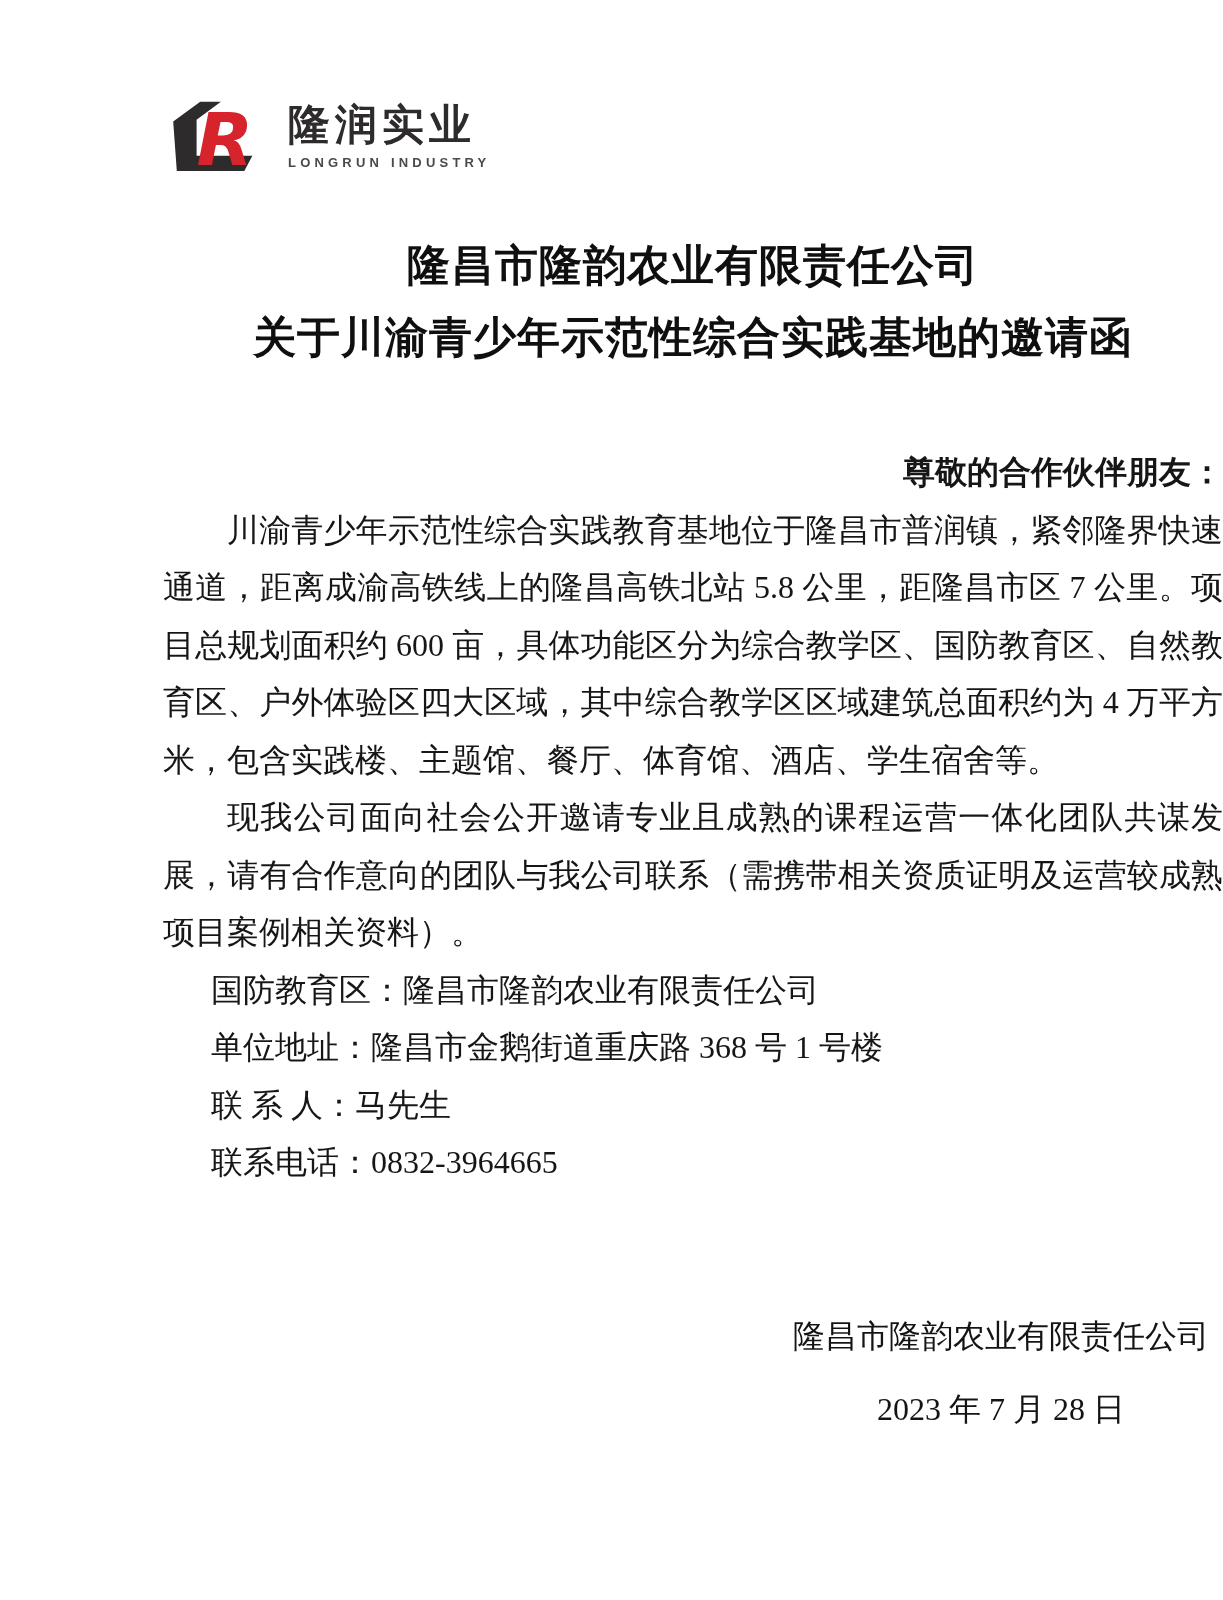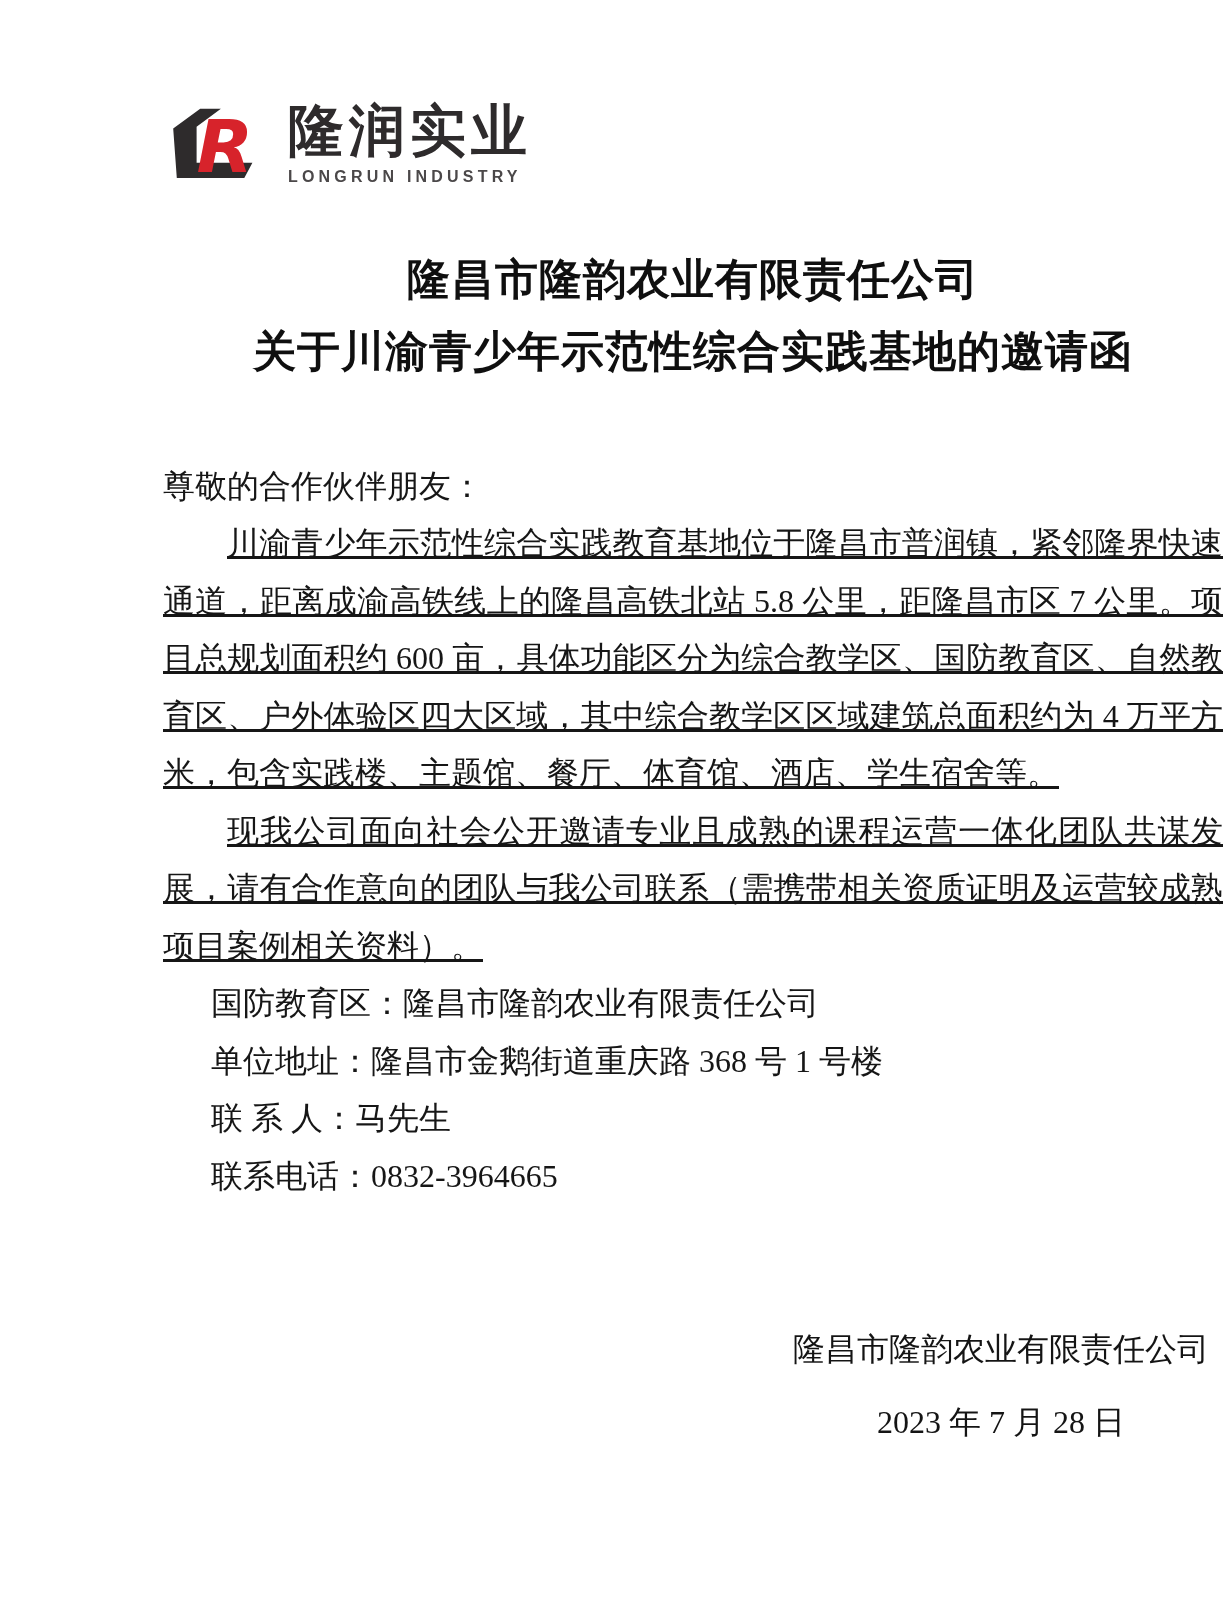--- a/index.html
+++ b/index.html
@@ -24,30 +24,30 @@
   .logo-row {
     display: flex;
     align-items: center;
     margin-top: 100px;
     padding-left: 168px;
   }
   .logo-mark { width: 104px; height: 72px; flex: 0 0 auto; }
   .logo-text { margin-left: 16px; }
   .logo-cn {
     font-family: "Liberation Sans", "DejaVu Sans", sans-serif;
-    font-size: 56px;
+    font-size: 42px;
     font-weight: 700;
     letter-spacing: 5px;
     color: #2e2b2c;
     line-height: 1.1;
     white-space: nowrap;
   }
   .logo-en {
     font-family: "Liberation Sans", "DejaVu Sans", sans-serif;
-    font-size: 16px;
+    font-size: 13px;
     font-weight: 700;
     letter-spacing: 4.2px;
     color: #4b4849;
     margin-top: 6px;
     white-space: nowrap;
   }
 
   
   .title-block {
     margin-top: 58px;
@@ -59,26 +59,25 @@
     letter-spacing: 1px;
   }
 
   
   .letter-body {
     margin-top: 70px;
     font-size: 32px;
     line-height: 57.5px;
     color: #161616;
   }
-  .salutation { text-align: left; }
+  .salutation { text-align: right; font-weight: bold; }
   .para {
     text-indent: 2em;
     text-align: justify;
     text-justify: inter-ideograph;
-    text-decoration: underline;
   }
   .info-line {
     padding-left: 1.5em;
     white-space: nowrap;
   }
   .info-label { display: inline; }
   .info-value { display: inline; }
 
   
   .signature {

